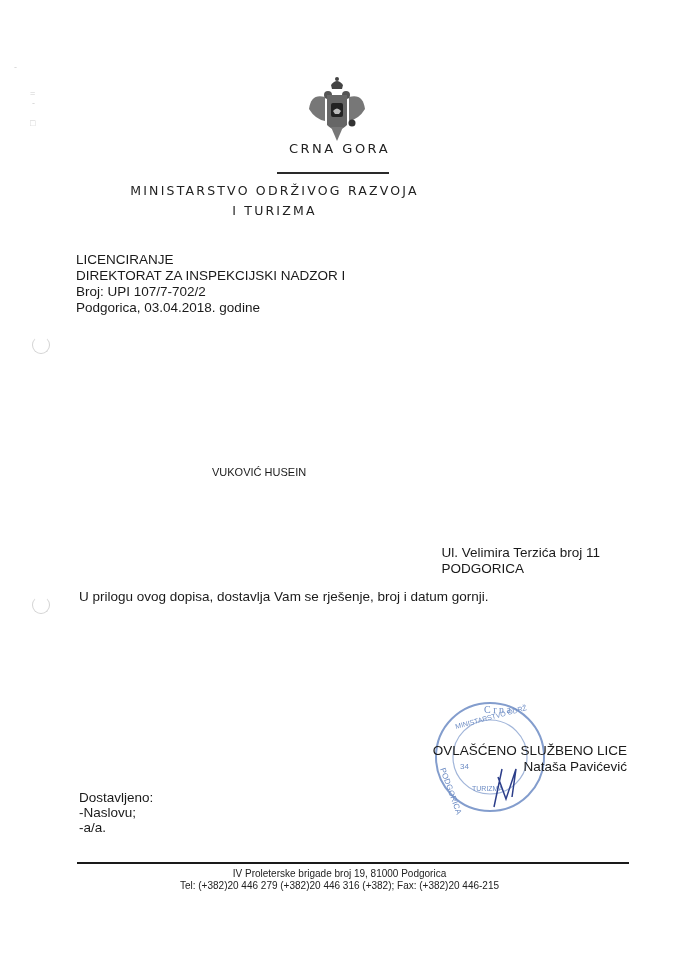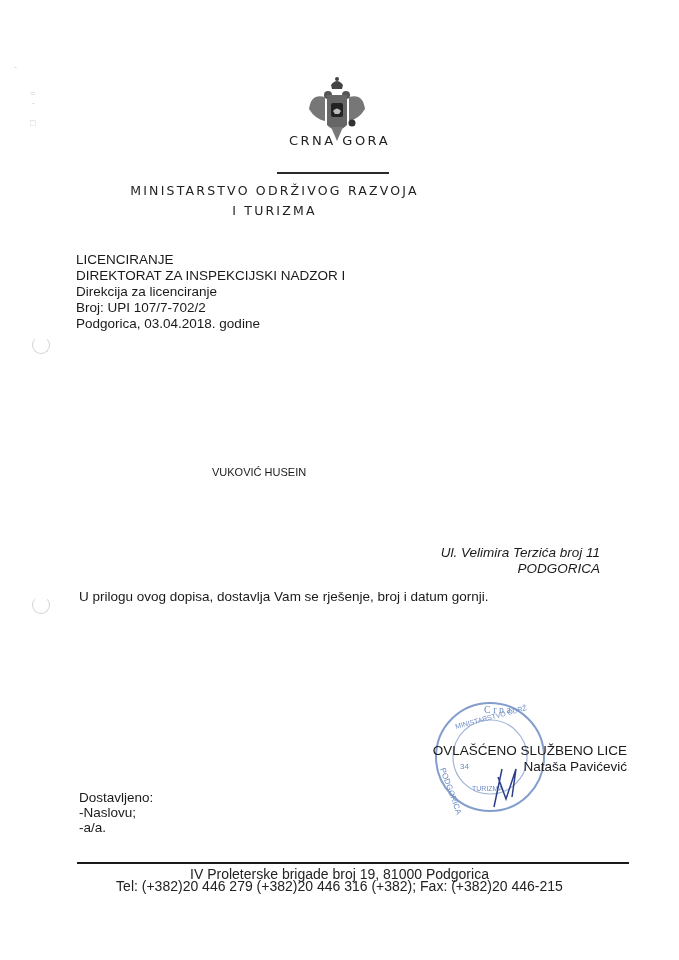--- a/index.html
+++ b/index.html
@@ -9,21 +9,21 @@
       position: relative;
       overflow: hidden;
       font-family: "Liberation Sans", sans-serif;
       color: #1a1a1a;
     }
     .abs { position: absolute; }
     .crest {
       left: 307px; top: 75px; width: 60px; height: 70px;
     }
     .country {
-      left: 0; width: 679px; top: 133px;
+      left: 0; width: 679px; top: 141px;
       text-align: center;
       font-family: "DejaVu Sans", sans-serif;
       font-size: 13px; letter-spacing: 2.5px; color: #222;
     }
     .top-rule {
       left: 277px; top: 172px; width: 112px; height: 2px; background: #2a2a2a;
     }
     .ministry {
       left: 0; width: 549px; top: 181px;
       text-align: center;
@@ -31,40 +31,40 @@
       font-size: 12.5px; letter-spacing: 2.2px; line-height: 20px; color: #222;
     }
     .header-block {
       left: 76px; top: 252px;
       font-size: 13.5px; line-height: 16px; color: #1a1a1a;
     }
     .recipient {
       left: 212px; top: 466px; font-size: 11px;
     }
     .address {
-      right: 79px; top: 545px; font-size: 13.5px; line-height: 16px; text-align: right; font-style: italic;
+      right: 79px; top: 545px; font-size: 13.5px; line-height: 16px; text-align: left;
     }
     .body-text {
       left: 79px; top: 589px; font-size: 13.5px;
     }
     .stamp {
       left: 432px; top: 665px; width: 116px; height: 116px; margin-top: 34px;
     }
     .signature-block {
       right: 52px; top: 711px; font-size: 13.5px; line-height: 16px; text-align: right; margin-top: 32px;
     }
     .delivered {
       left: 79px; top: 790px; font-size: 13.5px; line-height: 15px;
     }
     .bottom-rule {
       left: 77px; top: 862px; width: 552px; height: 2px; background: #1a1a1a;
     }
     .footer {
       left: 0; width: 679px; top: 868px; text-align: center;
-      font-size: 14px; line-height: 12px; color: #222;
+      font-size: 10px; line-height: 12px; color: #222;
     }
     .margin-mark { color: #cfcfcf; font-size: 9px; }
     .punch {
       width: 16px; height: 16px; border: 1px solid #d4d4d4; border-radius: 50%;
       border-top-color: transparent;
     }
   </style>
 </head>
 <body>
 
@@ -101,21 +101,20 @@
 <div class="abs country">CRNA GORA</div>
 <div class="abs top-rule"></div>
 <div class="abs ministry">
   <div>MINISTARSTVO ODRŽIVOG RAZVOJA</div>
   <div>I TURIZMA</div>
 </div>
 
 <div class="abs header-block">
   <div>LICENCIRANJE</div>
   <div>DIREKTORAT ZA  INSPEKCIJSKI NADZOR I</div>
-  <div>Direkcija za licenciranje</div>
   <div>Broj: UPI 107/7-702/2</div>
   <div>Podgorica, 03.04.2018. godine</div>
 </div>
 
 <div class="abs recipient">VUKOVIĆ HUSEIN</div>
 
 <div class="abs address">
   <div>Ul. Velimira Terzića broj 11</div>
   <div>PODGORICA</div>
 </div>

